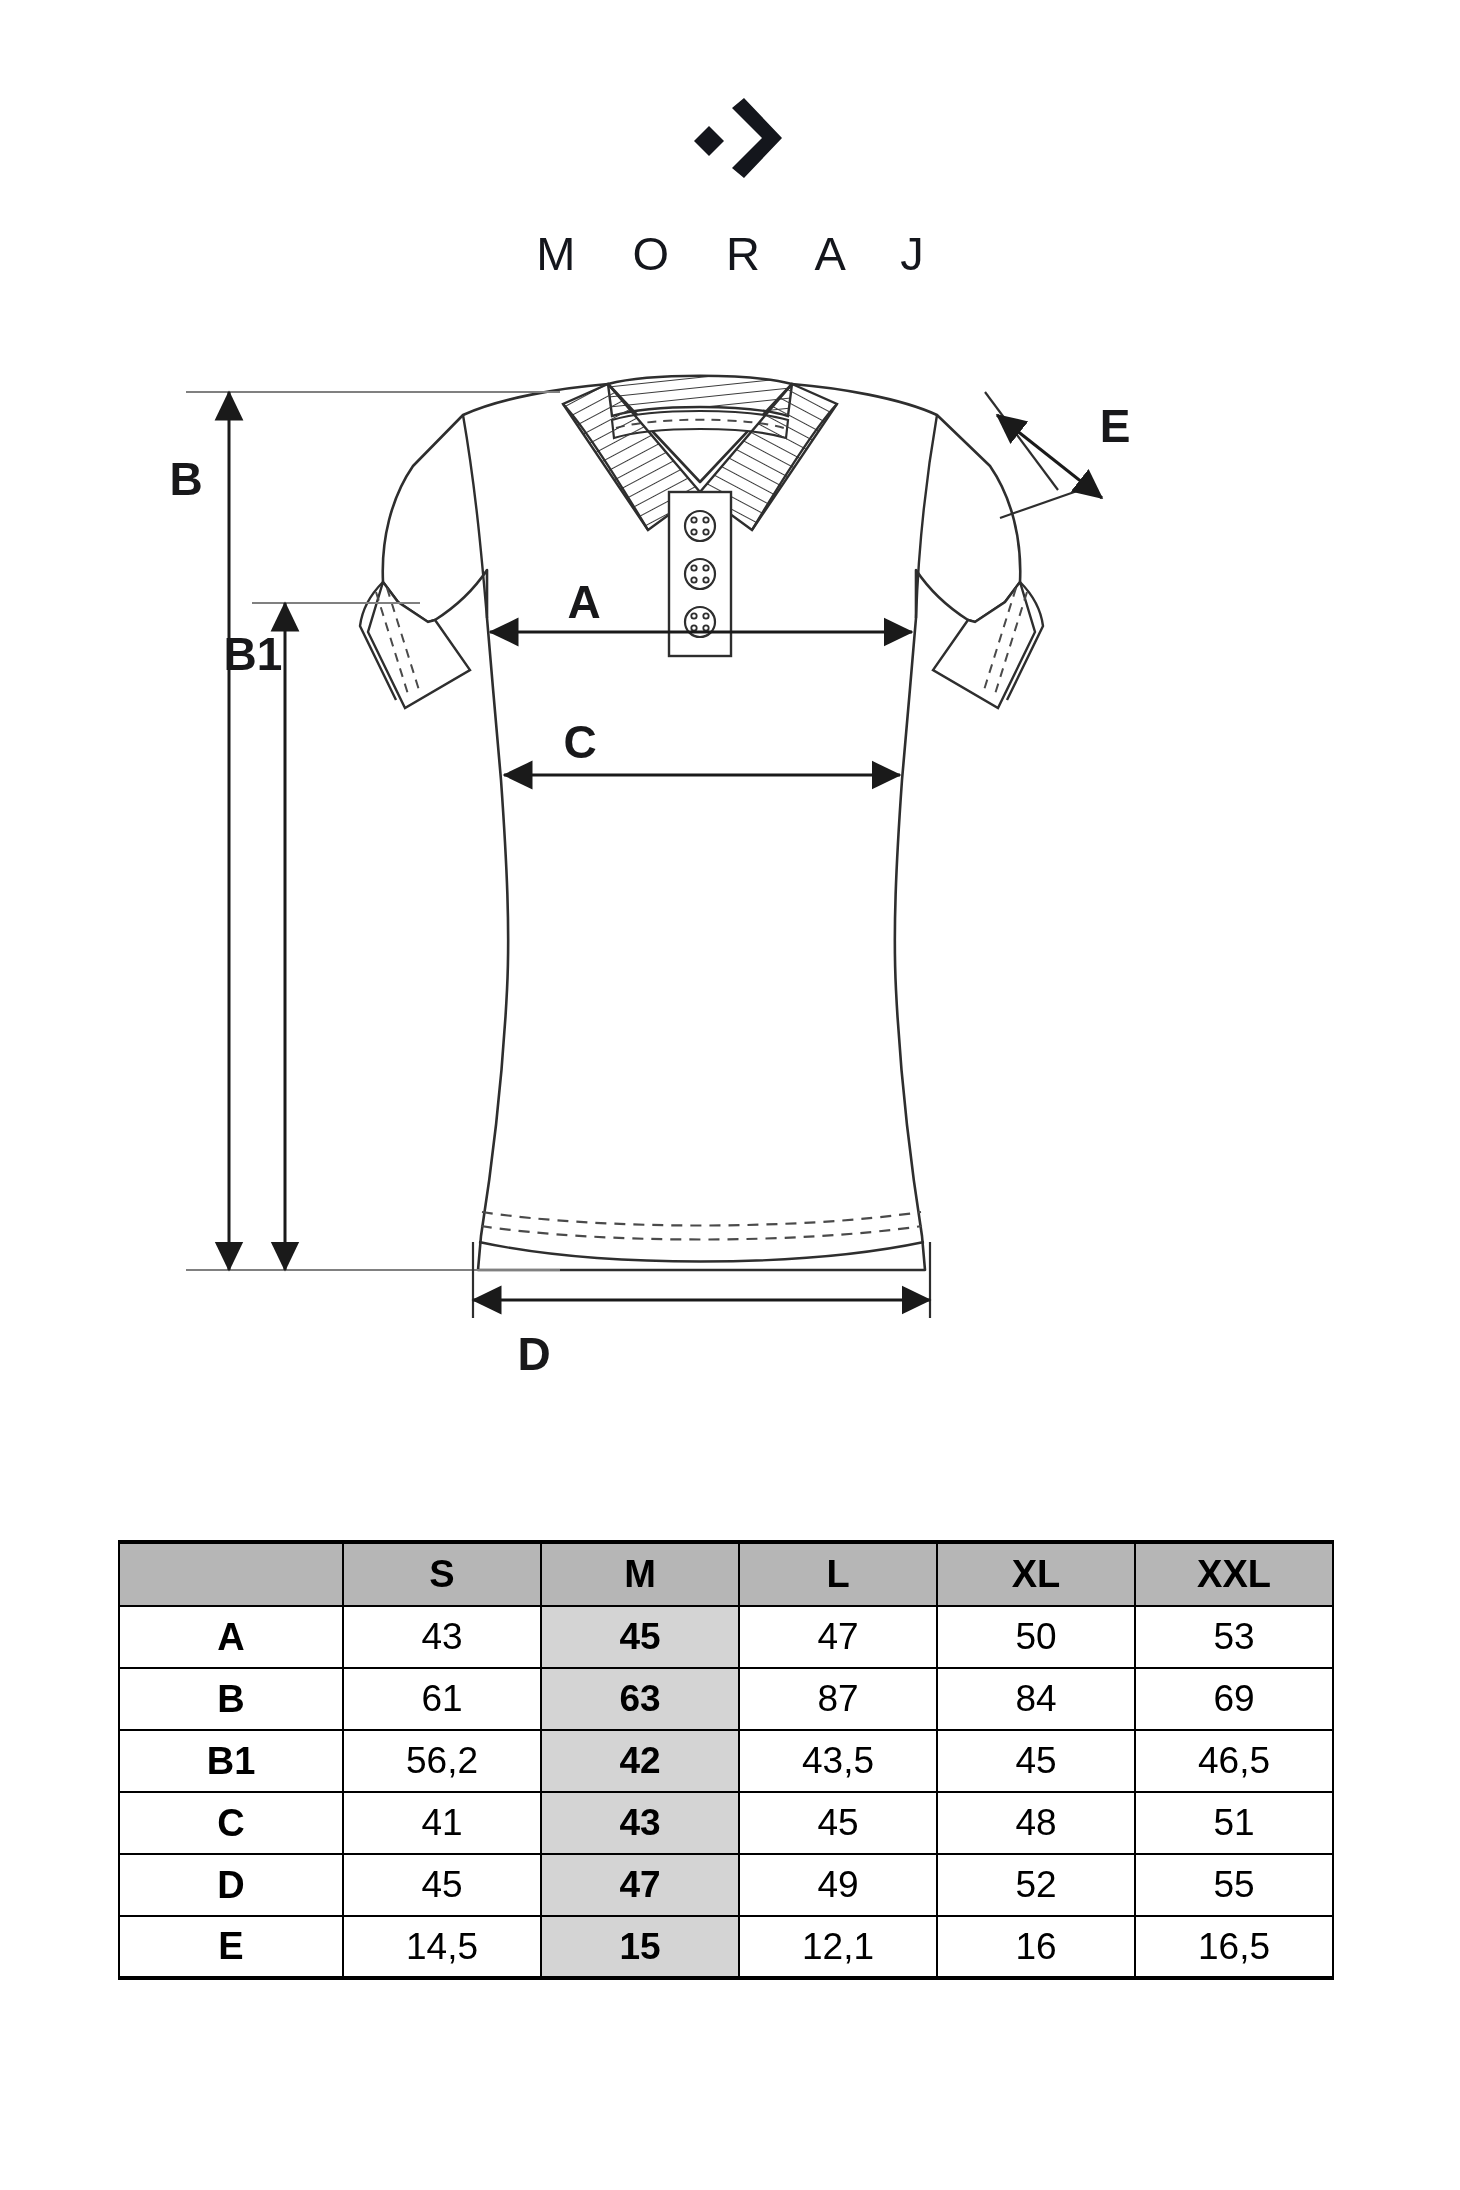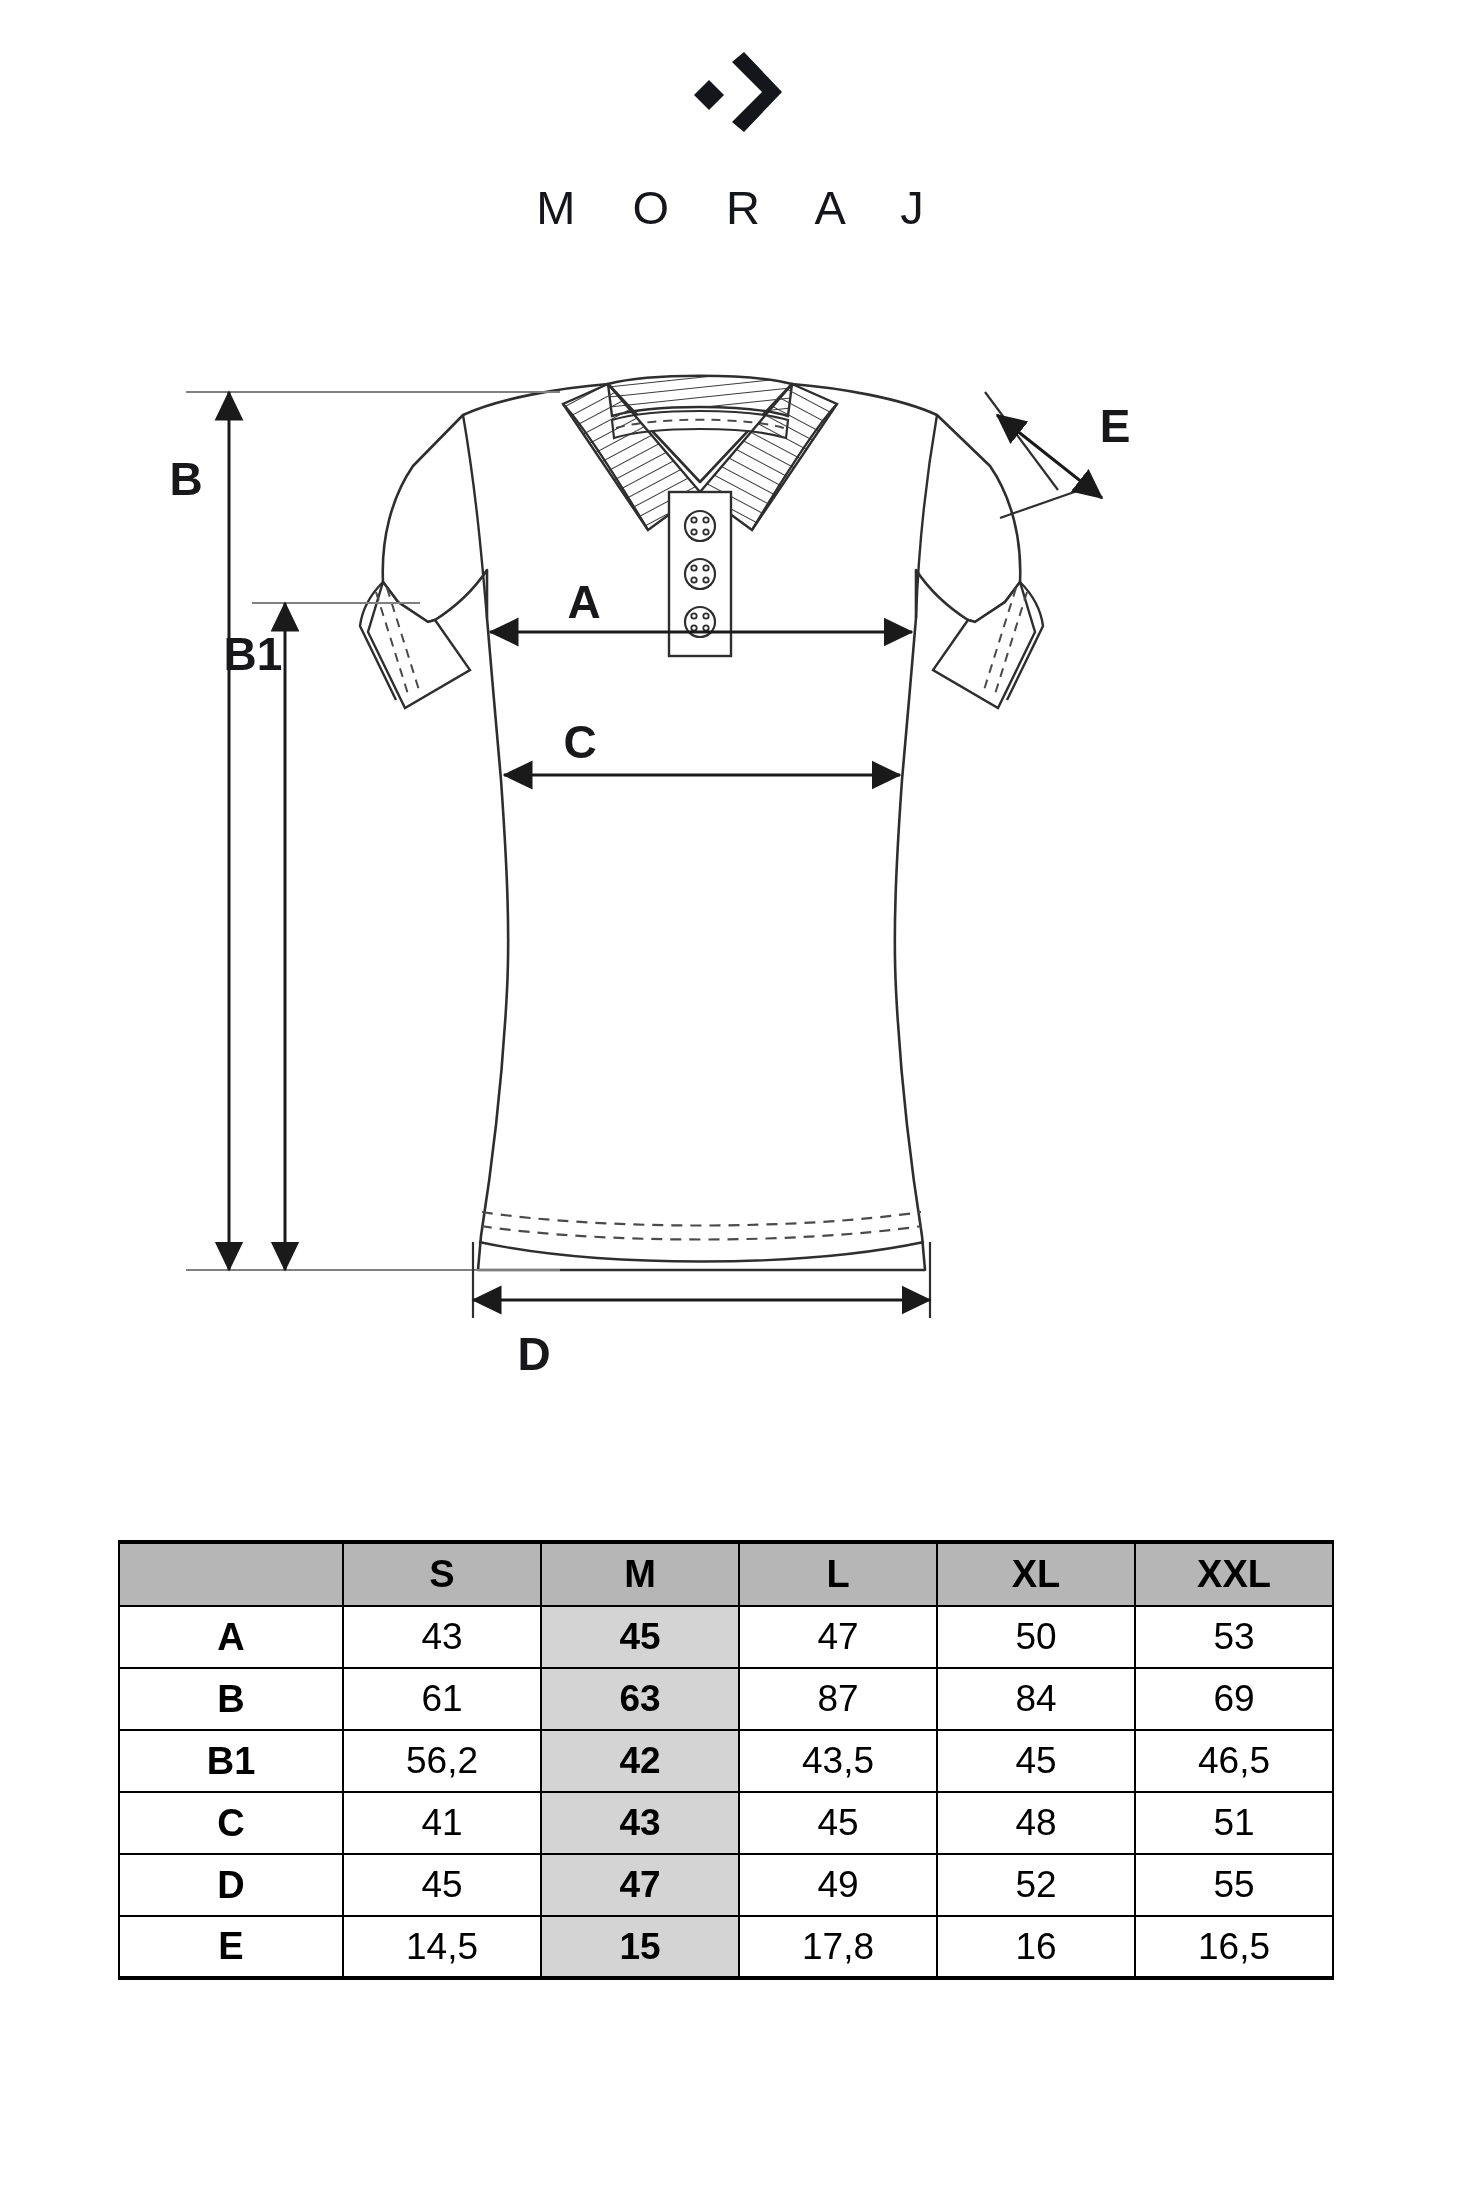--- a/index.html
+++ b/index.html
@@ -22,21 +22,21 @@
   .brand {
     position: absolute;
     top: 0;
     left: 0;
     width: 1460px;
     height: 380px;
     display: flex;
     flex-direction: column;
     align-items: center;
     justify-content: flex-start;
-    padding-top: 50px;
+    padding-top: 96px;
   }
   .brand-mark {
     width: 120px;
     height: 90px;
     display: block;
   }
   .brand-name {
     margin-top: 44px;
     font-family: "Liberation Sans", sans-serif;
     font-size: 47px;
@@ -337,19 +337,19 @@
         <td class="val">45</td>
         <td class="val highlight">47</td>
         <td class="val">49</td>
         <td class="val">52</td>
         <td class="val">55</td>
       </tr>
       <tr>
         <th class="row-label">E</th>
         <td class="val">14,5</td>
         <td class="val highlight">15</td>
-        <td class="val">17,8</td>
+        <td class="val">12,1</td>
         <td class="val">16</td>
         <td class="val">16,5</td>
       </tr>
     </tbody>
   </table>
 </section>
 
 </body></html>

